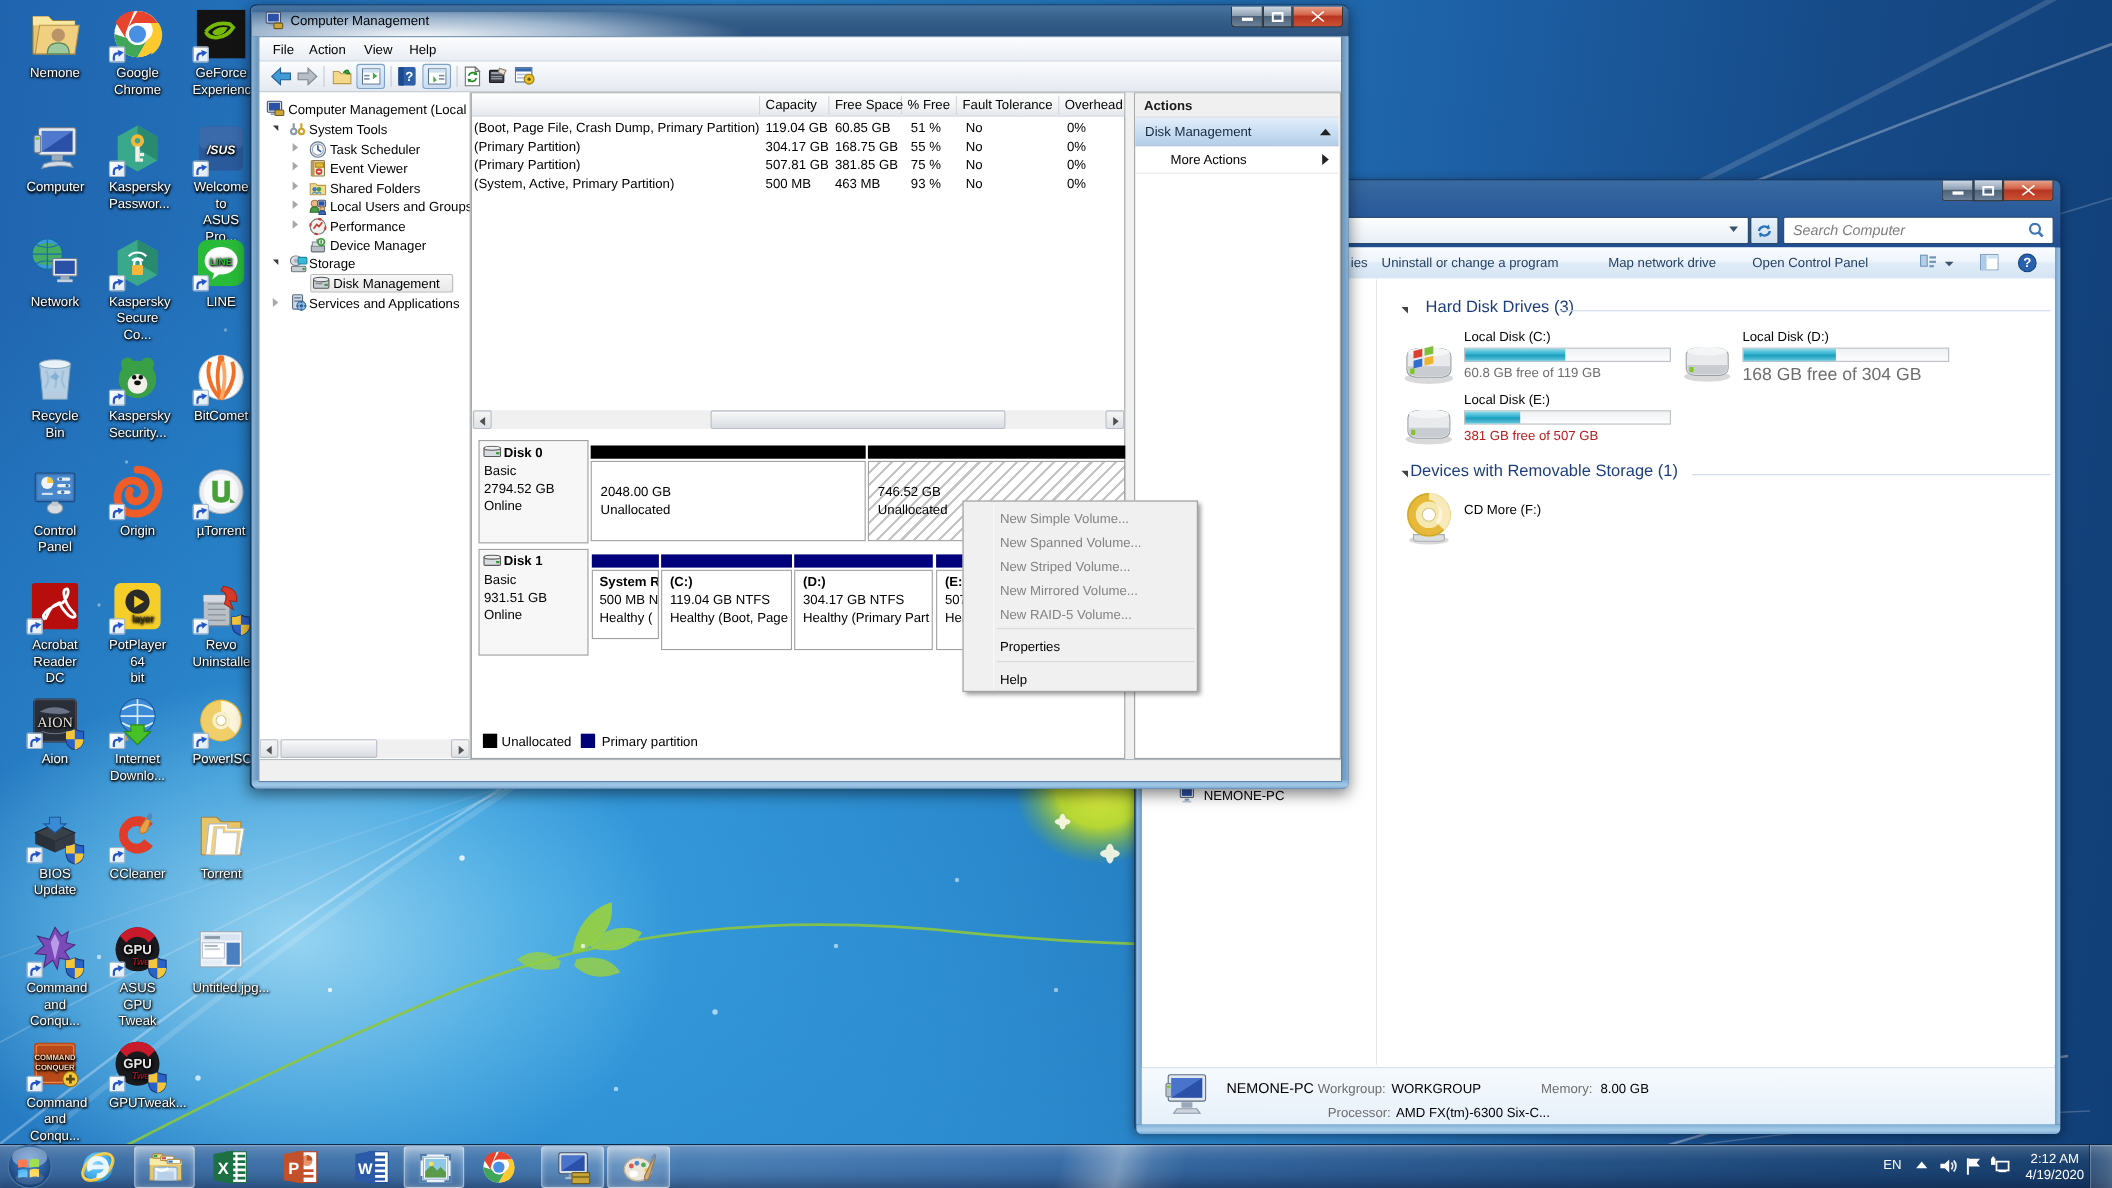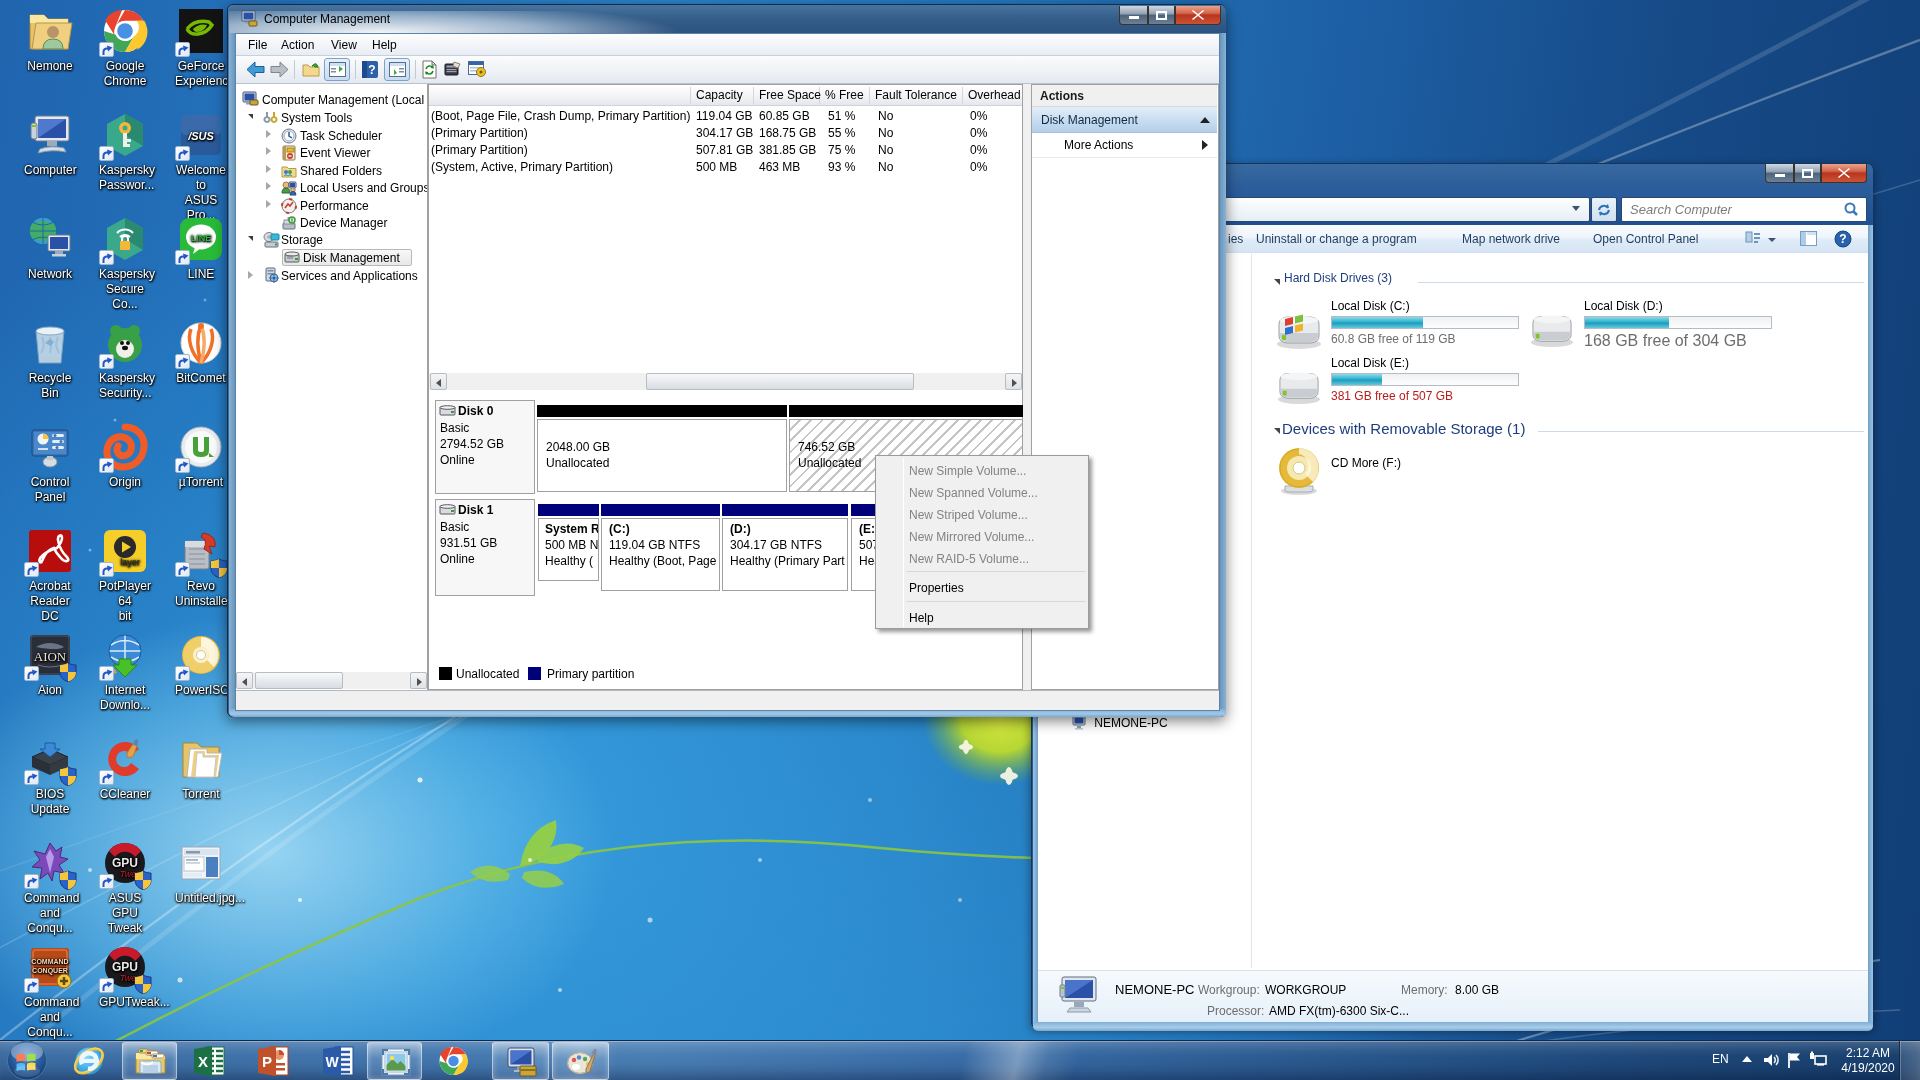--- a/index.html
+++ b/index.html
@@ -584,21 +584,21 @@
           <rect x="3.5" y="2.5" width="9" height="6" fill="#2b50a8"></rect>
           <rect x="6" y="11" width="4" height="2" fill="#8aa0b8"></rect>
           <rect x="4" y="13" width="8" height="1.5" fill="#b9c8d8"></rect>
         </svg>
       <span style="margin-left:4px;">NEMONE-PC</span>
     </div>
 
     <div class="abs" style="left:214px; top:29px; width:616px; height:714px; background:#fff;">
 
       <div class="abs" style="left:22px; top:25px; width:0; height:0; border-top:6px solid #444; border-left:6px solid transparent;"></div>
-      <span class="abs" style="left:32px; top:17px; color:#1d3e7d; font-size:12px;">Hard Disk Drives (3)</span>
+      <span class="abs" style="left:44px; top:17px; color:#1d3e7d; font-size:15px;">Hard Disk Drives (3)</span>
       <div class="abs" style="left:166px; top:28px; width:446px; height:1px; background:#cddaeb;"></div>
 
       <div class="abs" style="left:21px; top:52px;">
           <svg width="52" height="44" viewBox="0 0 52 44">
         <ellipse cx="26" cy="38" rx="22" ry="5" fill="rgba(0,0,0,.15)"></ellipse>
         <path d="M6 18 Q6 12 14 11 L38 11 Q46 12 46 18 L46 30 Q46 36 38 37 L14 37 Q6 36 6 30 Z" fill="#e8eaec" stroke="#9aa0a6"></path>
         <path d="M7 27 L45 27 L45 30 Q45 35 38 36 L14 36 Q7 35 7 30 Z" fill="#c9cdd2"></path>
         <ellipse cx="26" cy="14" rx="19" ry="4" fill="#f4f5f6"></ellipse>
         <rect x="9" y="29" width="4" height="5" rx="1" fill="#7ec820"></rect>
         <g>

